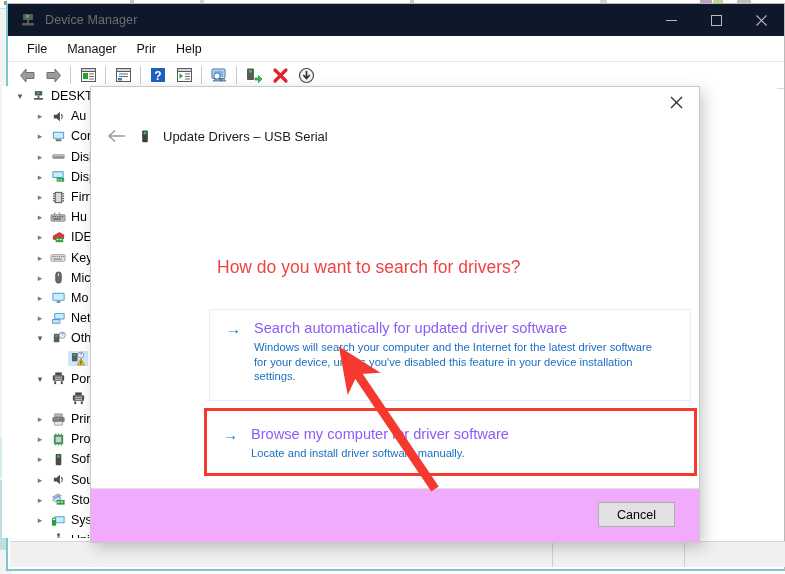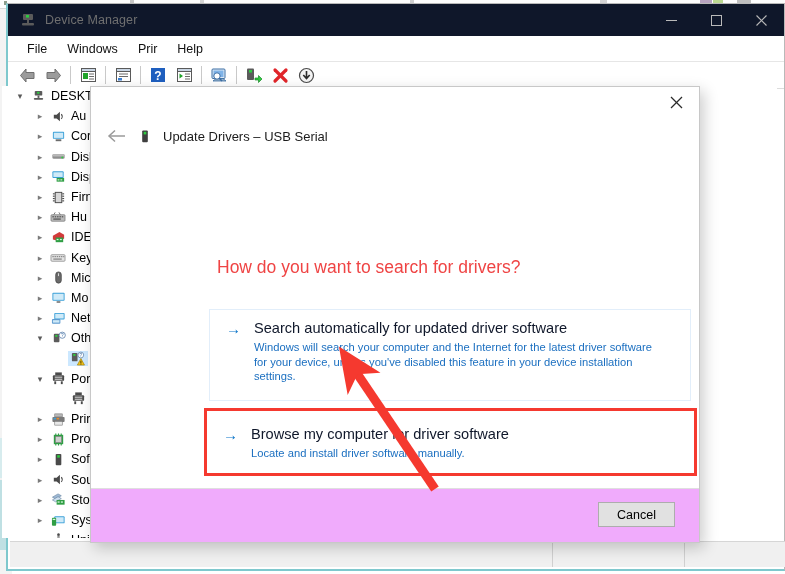--- a/index.html
+++ b/index.html
@@ -191,21 +191,21 @@
     background: #ffffff;
     padding: 9px 0 10px 0;
   }
   .opt-row { display: flex; padding-left: 16px; }
   .opt-arrow {
     width: 22px; color: #0a74c8; font-size: 15px; line-height: 19px;
     flex: 0 0 22px;
   }
   .opt-body { padding-left: 6px; }
   .opt-title {
-    font-size: 14.6px; color: #0f172a; line-height: 19px;
+    font-size: 14.6px; color: #8b5cf6; line-height: 19px;
     margin-bottom: 2px;
   }
   .opt-desc {
     font-size: 11.2px; color: #1b6fc0; line-height: 14.6px;
     max-width: 412px;
   }
 
   #opt1 { top: 222px; height: 92px; }
 
   #opt2 {
@@ -288,21 +288,21 @@
           <svg width="11" height="11" viewBox="0 0 11 11">
               <line x1="0.5" y1="0.5" x2="10.5" y2="10.5" stroke="#b9b9b9" stroke-width="1.1"></line>
               <line x1="10.5" y1="0.5" x2="0.5" y2="10.5" stroke="#b9b9b9" stroke-width="1.1"></line>
             </svg>
         </div>
       </div>
     </div>
 
     <div class="menubar">
       <div class="menu-item">File</div>
-      <div class="menu-item">Windows</div>
+      <div class="menu-item">Manager</div>
       <div class="menu-item">Prir</div>
       <div class="menu-item">Help</div>
     </div>
 
     <div class="toolbar">
       <div class="tb-btn">
         <svg width="17" height="15" viewBox="0 0 17 15">
           <path d="M7 1 L1.5 7.5 L7 14 L7 10.5 L15 10.5 L15 4.5 L7 4.5 Z" fill="#9b9b9b" stroke="#6f6f6f" stroke-width="1"></path>
         </svg>
       </div>

